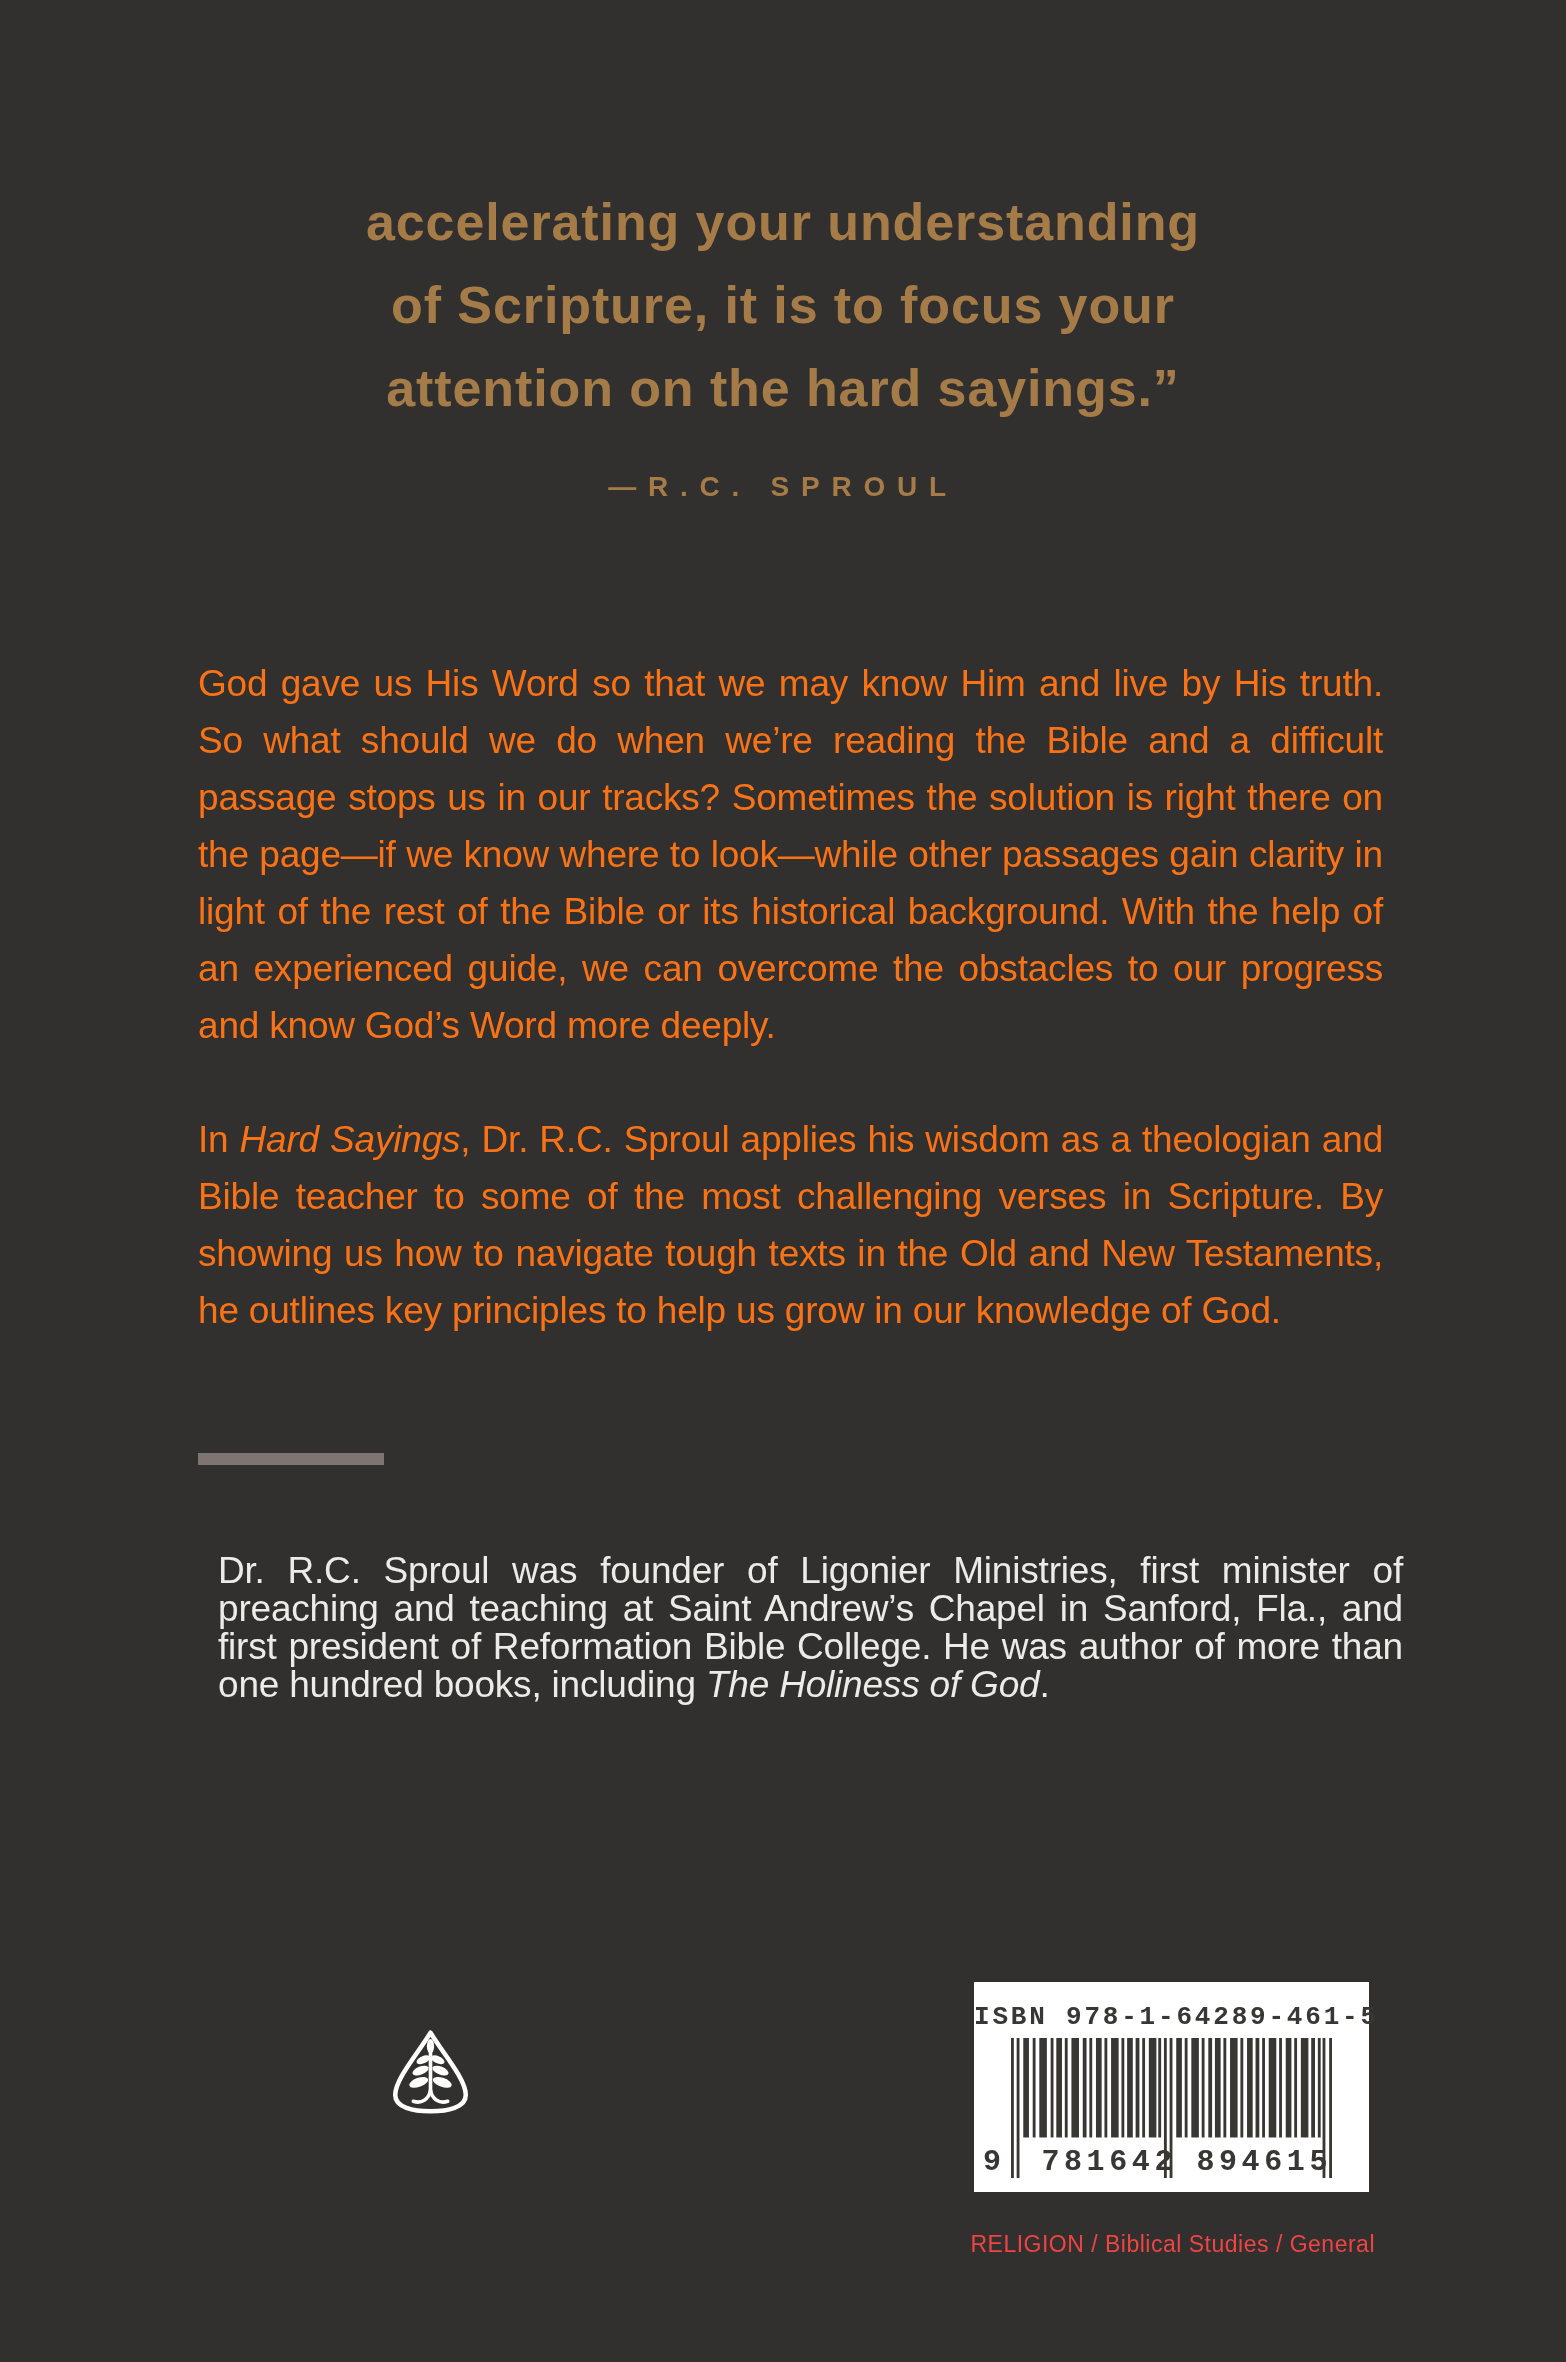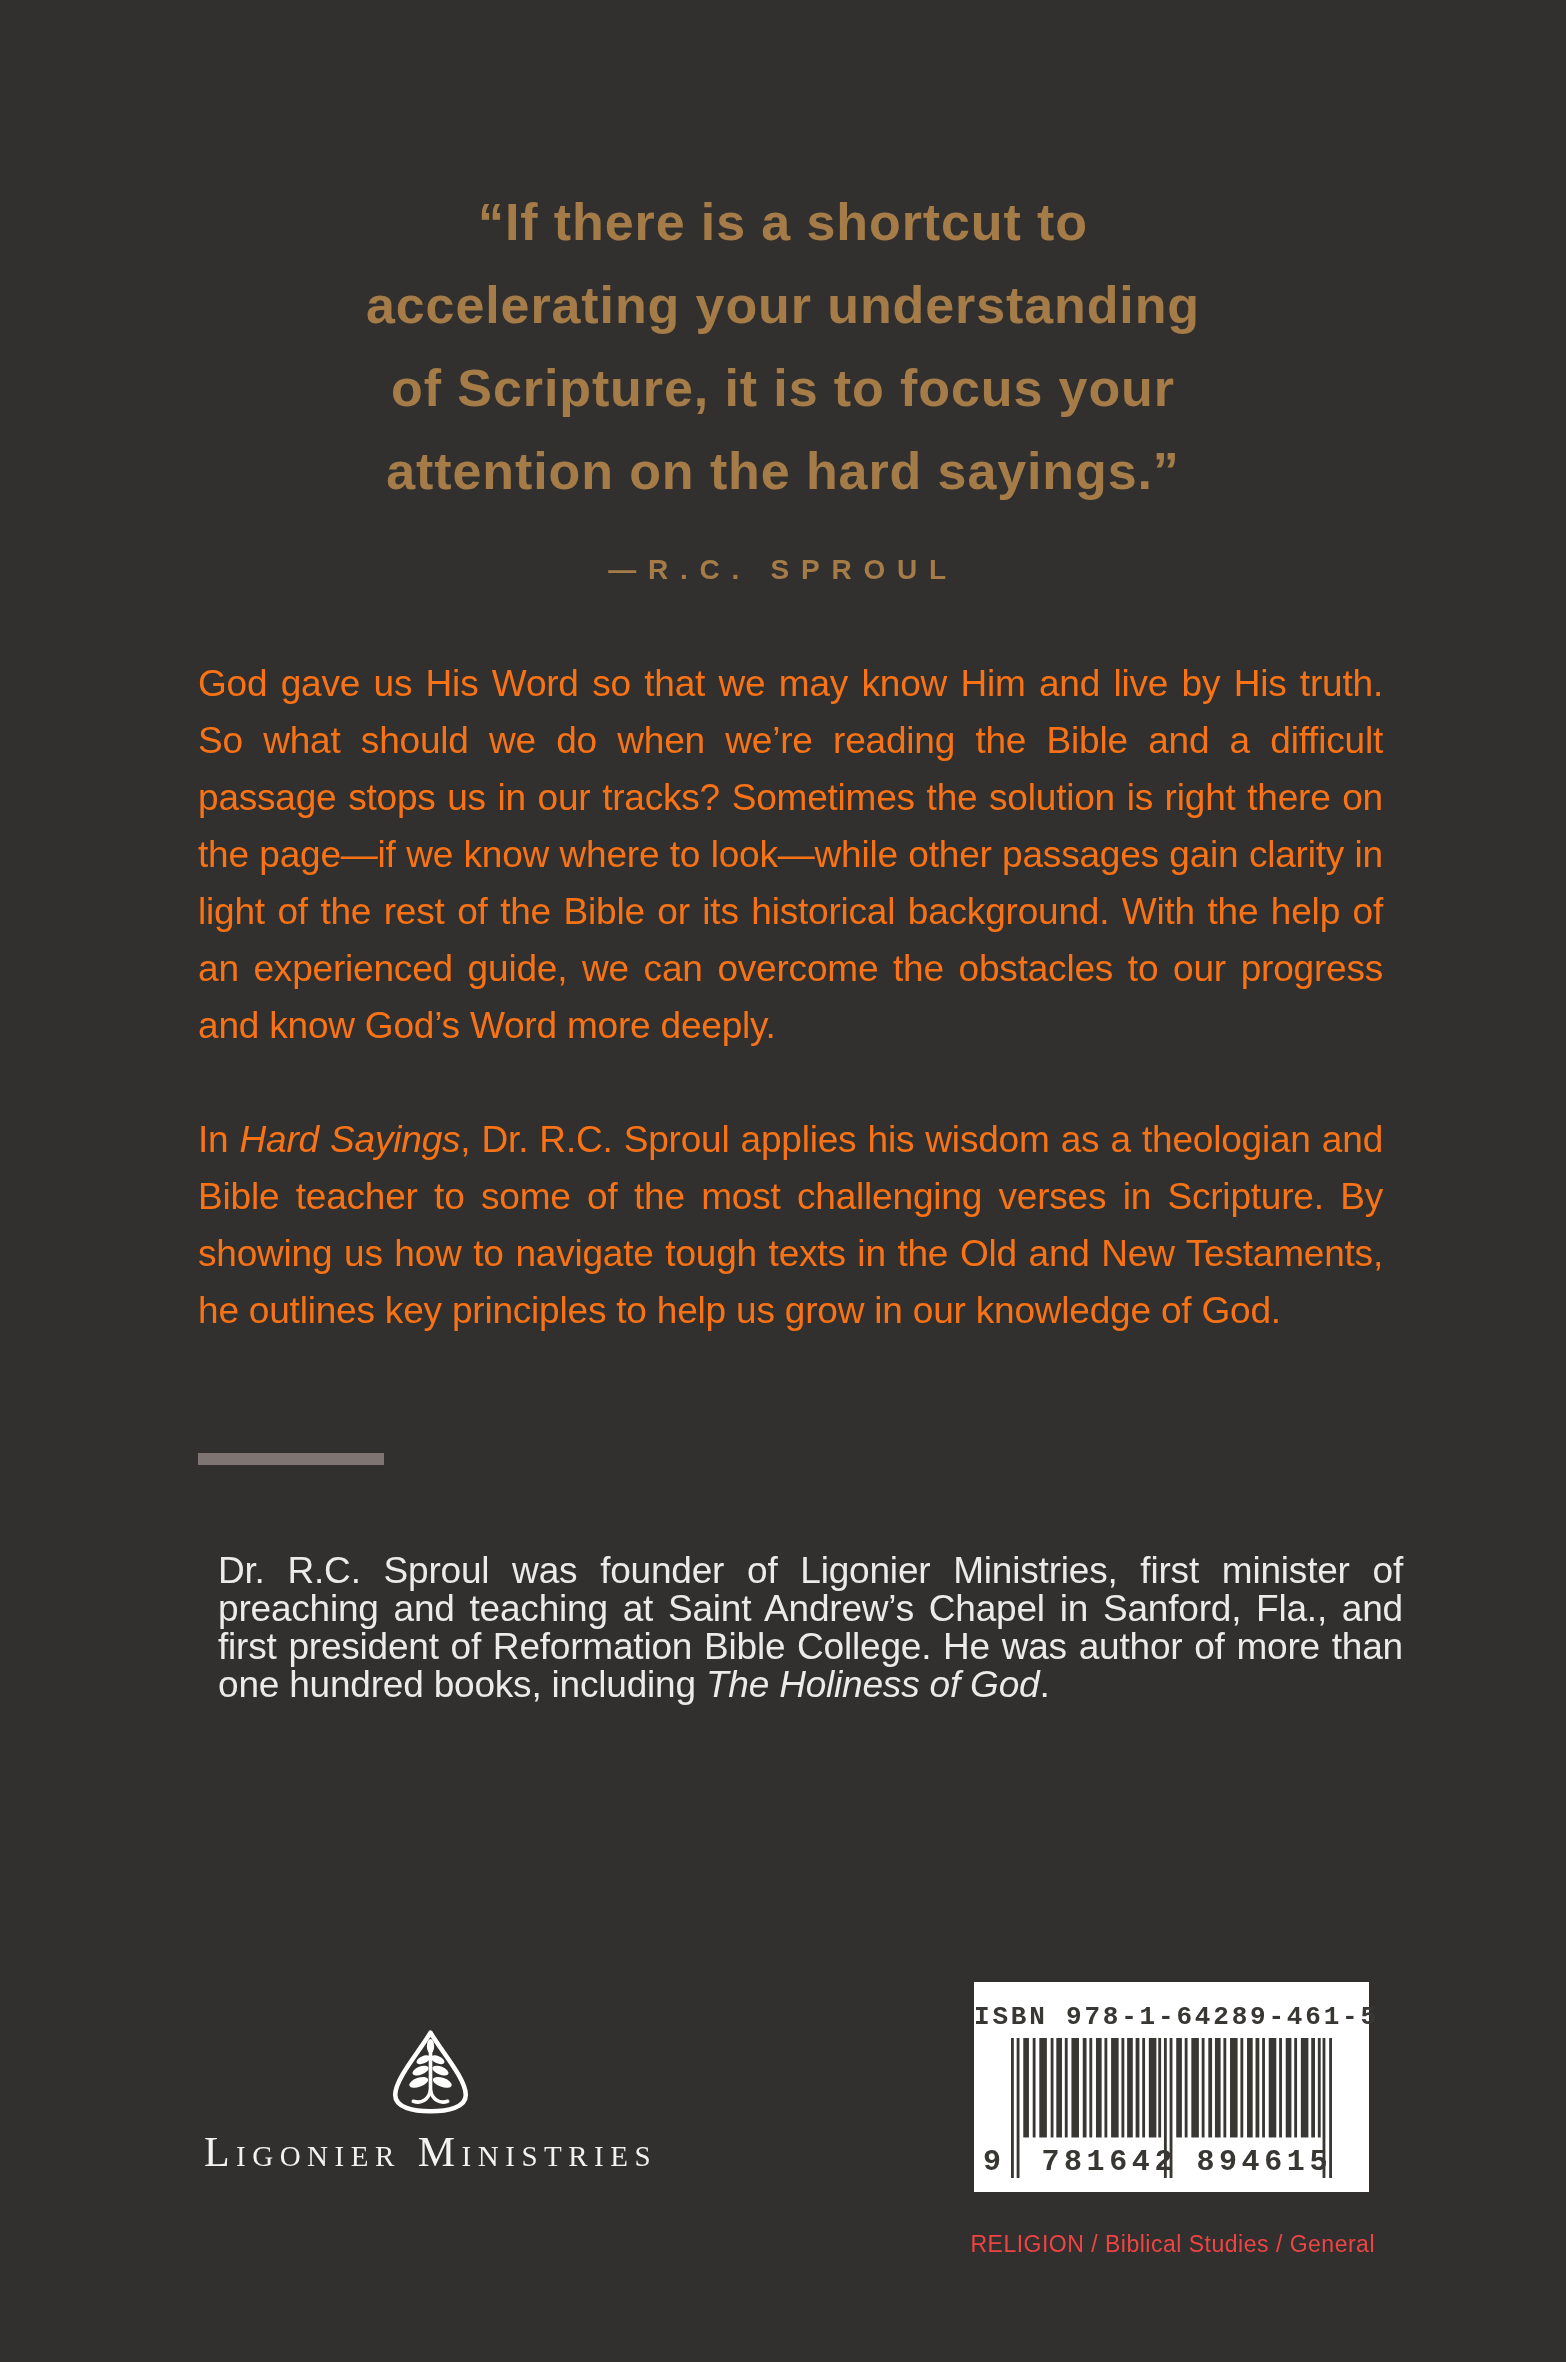--- a/index.html
+++ b/index.html
@@ -98,21 +98,20 @@
     font-size:23px;letter-spacing:0.5px;
     color:#ef4444;white-space:nowrap;margin-top:22px;
   }
 </style>
 </head>
 <body>
 
 <div class="page">
 
   <div class="quote-block">
-    <div class="quote-line">“If there is a shortcut to</div>
     <div class="quote-line">accelerating your understanding</div>
     <div class="quote-line">of Scripture, it is to focus your</div>
     <div class="quote-line">attention on the hard sayings.”</div>
     <div class="attribution">—R.C. SPROUL</div>
   </div>
 
   <div class="body-copy">
     <p><span>God gave us His Word so that we may know Him and live by His truth. So what should we do when we’re reading the Bible and a difficult passage stops us in our tracks? Sometimes the solution is right there on the page—if we know where to look—while other passages gain clarity in light of the rest of the Bible or its historical background. With the help of an experienced guide, we can overcome the obstacles to our progress and know God’s Word more deeply.</span></p>
     <p><span>In </span><em>Hard Sayings</em><span>, Dr. R.C. Sproul applies his wisdom as a theologian and Bible teacher to some of the most challenging verses in Scripture. By showing us how to navigate tough texts in the Old and New Testaments, he outlines key principles to help us grow in our knowledge of God.</span></p>
   </div>
@@ -132,21 +131,20 @@
         <path d="M44 68 C46 78 54 83 63 80" stroke="#ffffff" stroke-width="4" fill="none" stroke-linecap="round"></path>
         <ellipse cx="31" cy="59" rx="11" ry="5" fill="#ffffff" transform="rotate(-20 31 59)"></ellipse>
         <ellipse cx="57" cy="59" rx="11" ry="5" fill="#ffffff" transform="rotate(20 57 59)"></ellipse>
         <ellipse cx="33" cy="46" rx="9.5" ry="4.5" fill="#ffffff" transform="rotate(-22 33 46)"></ellipse>
         <ellipse cx="55" cy="46" rx="9.5" ry="4.5" fill="#ffffff" transform="rotate(22 55 46)"></ellipse>
         <ellipse cx="36" cy="34" rx="8" ry="4" fill="#ffffff" transform="rotate(-24 36 34)"></ellipse>
         <ellipse cx="52" cy="34" rx="8" ry="4" fill="#ffffff" transform="rotate(24 52 34)"></ellipse>
         <ellipse cx="44" cy="19" rx="4" ry="8" fill="#ffffff"></ellipse>
       </svg>
     </span>
-    <div class="wordmark">Ligonier Ministries</div>
   </div>
 
   <div class="barcode-box">
     <div class="isbn">ISBN 978-1-64289-461-5</div>
     <div class="bars-wrap">
       <svg viewBox="0 0 340 152" preserveAspectRatio="none" aria-hidden="true">
         <g fill="#393734">
 
           <rect x="0" y="0" width="3" height="152"></rect>
             <rect x="6" y="0" width="3" height="152"></rect>

